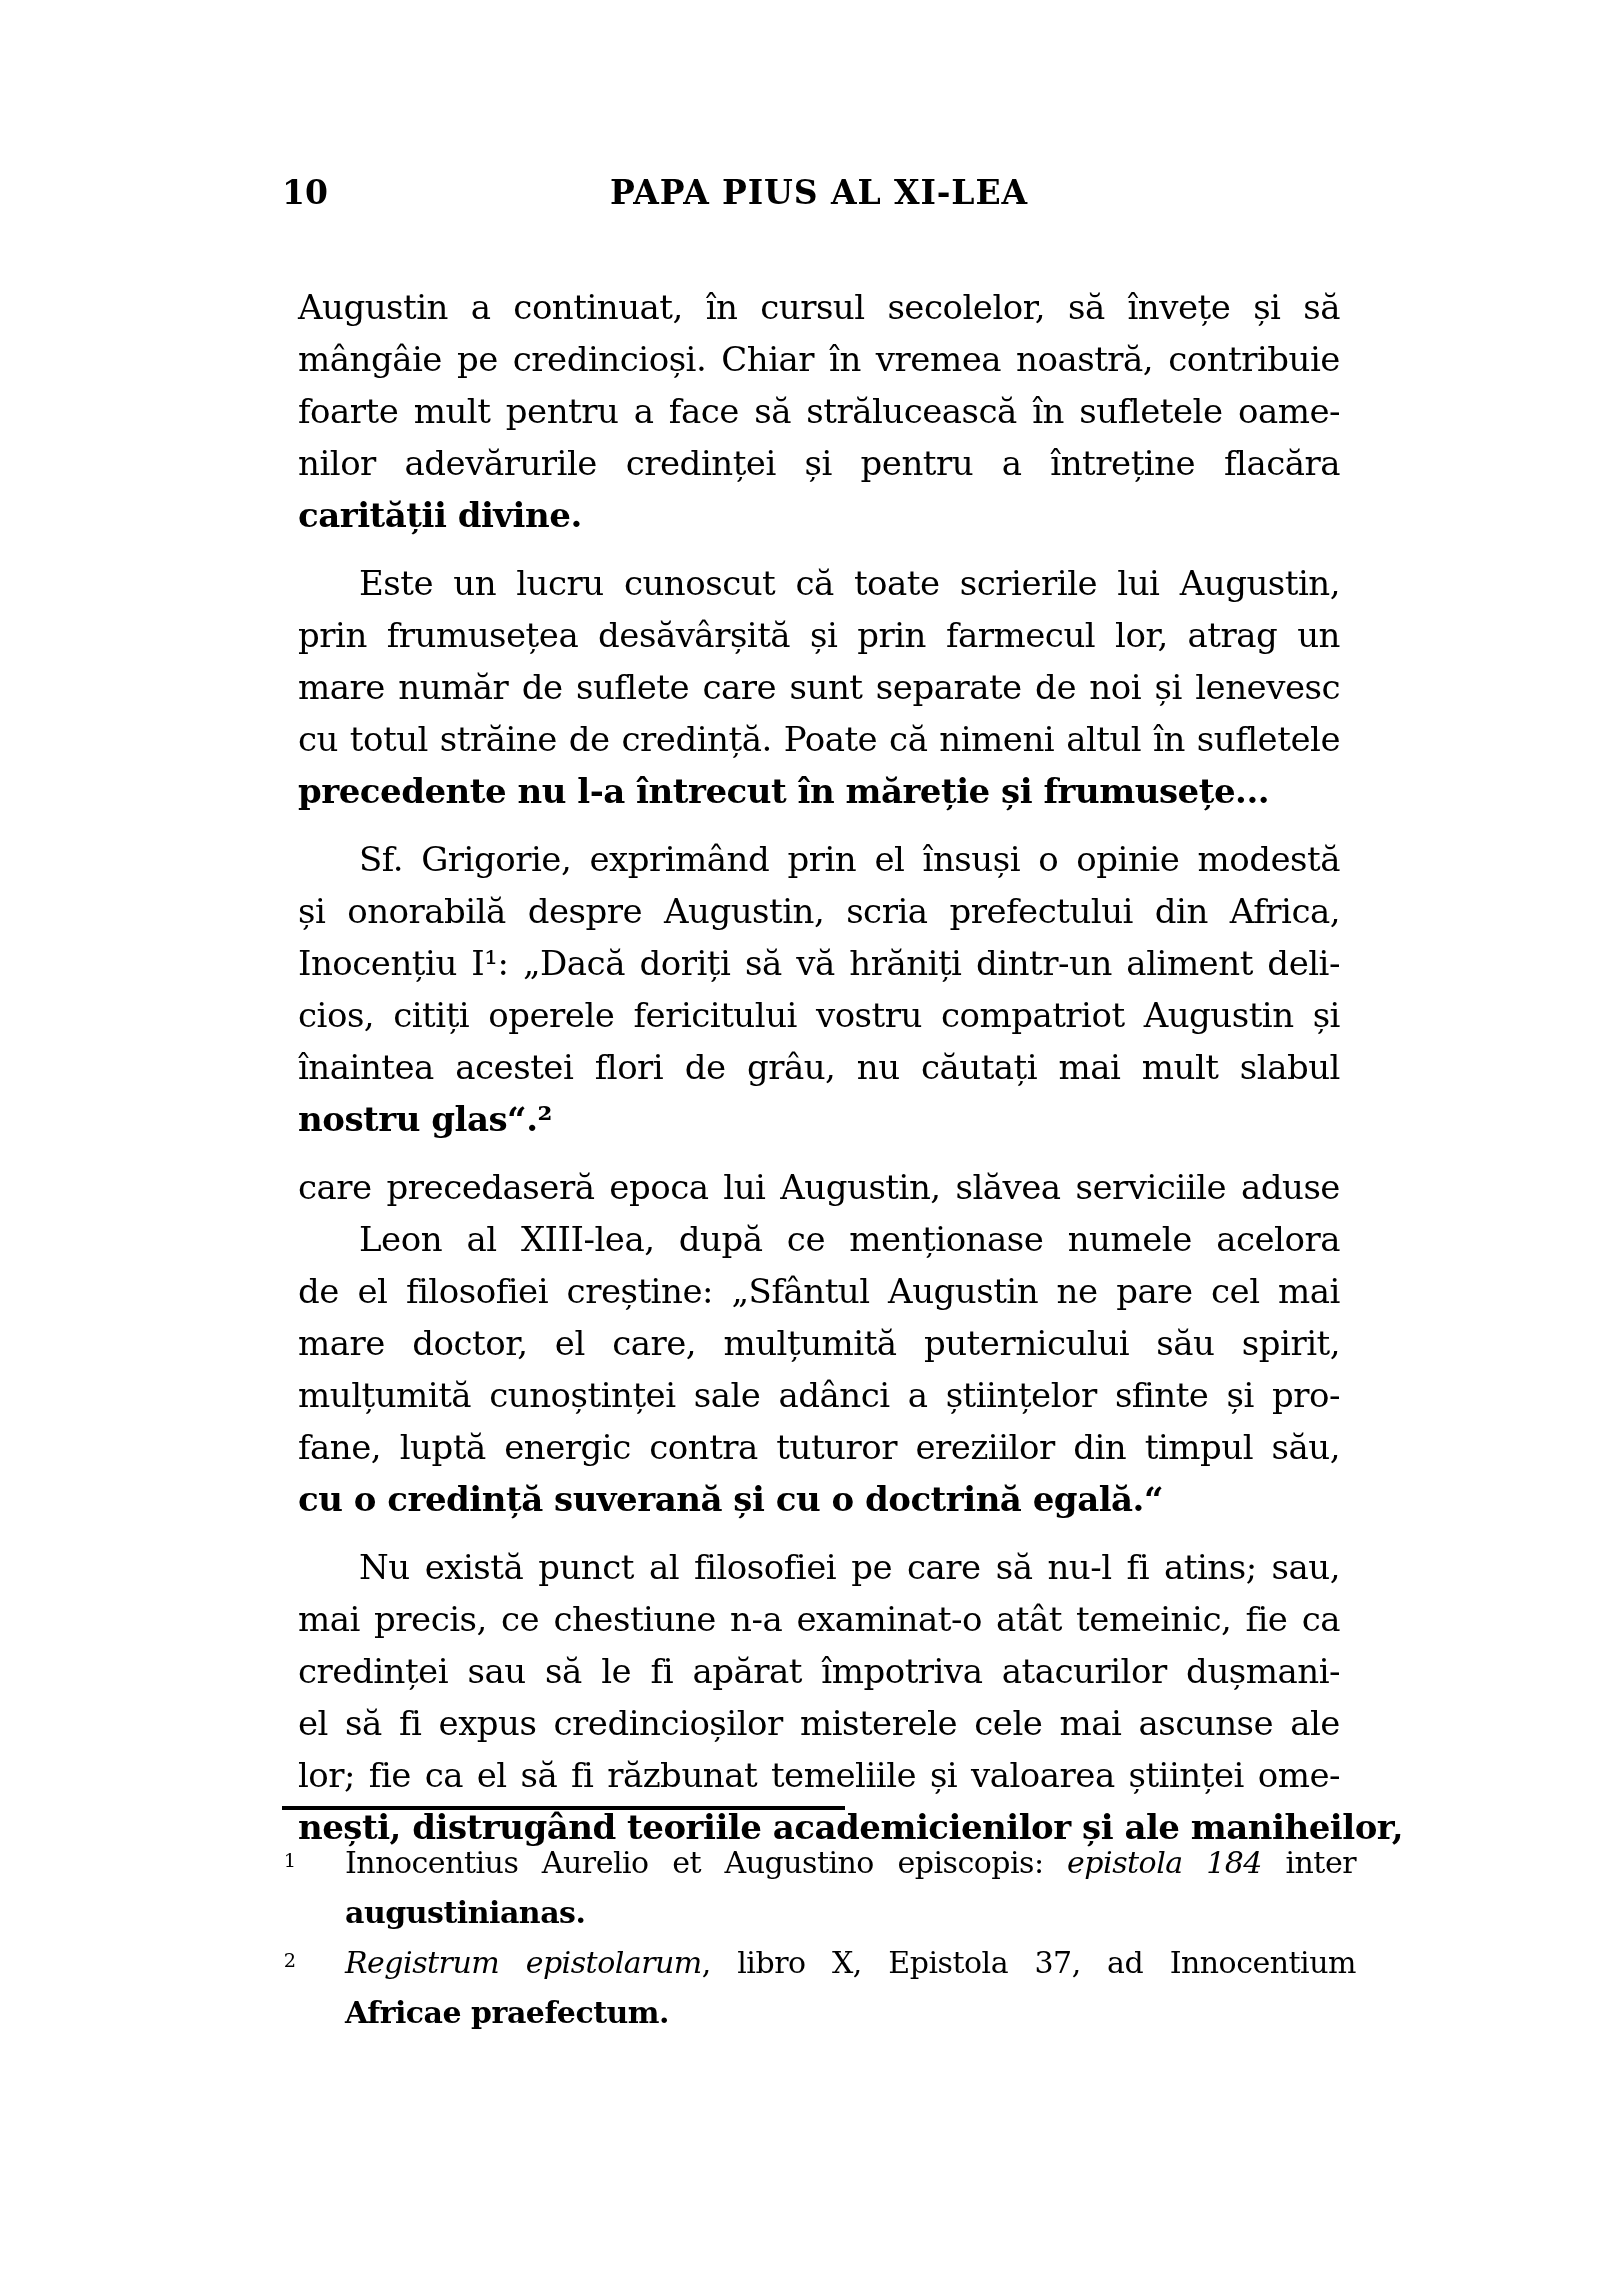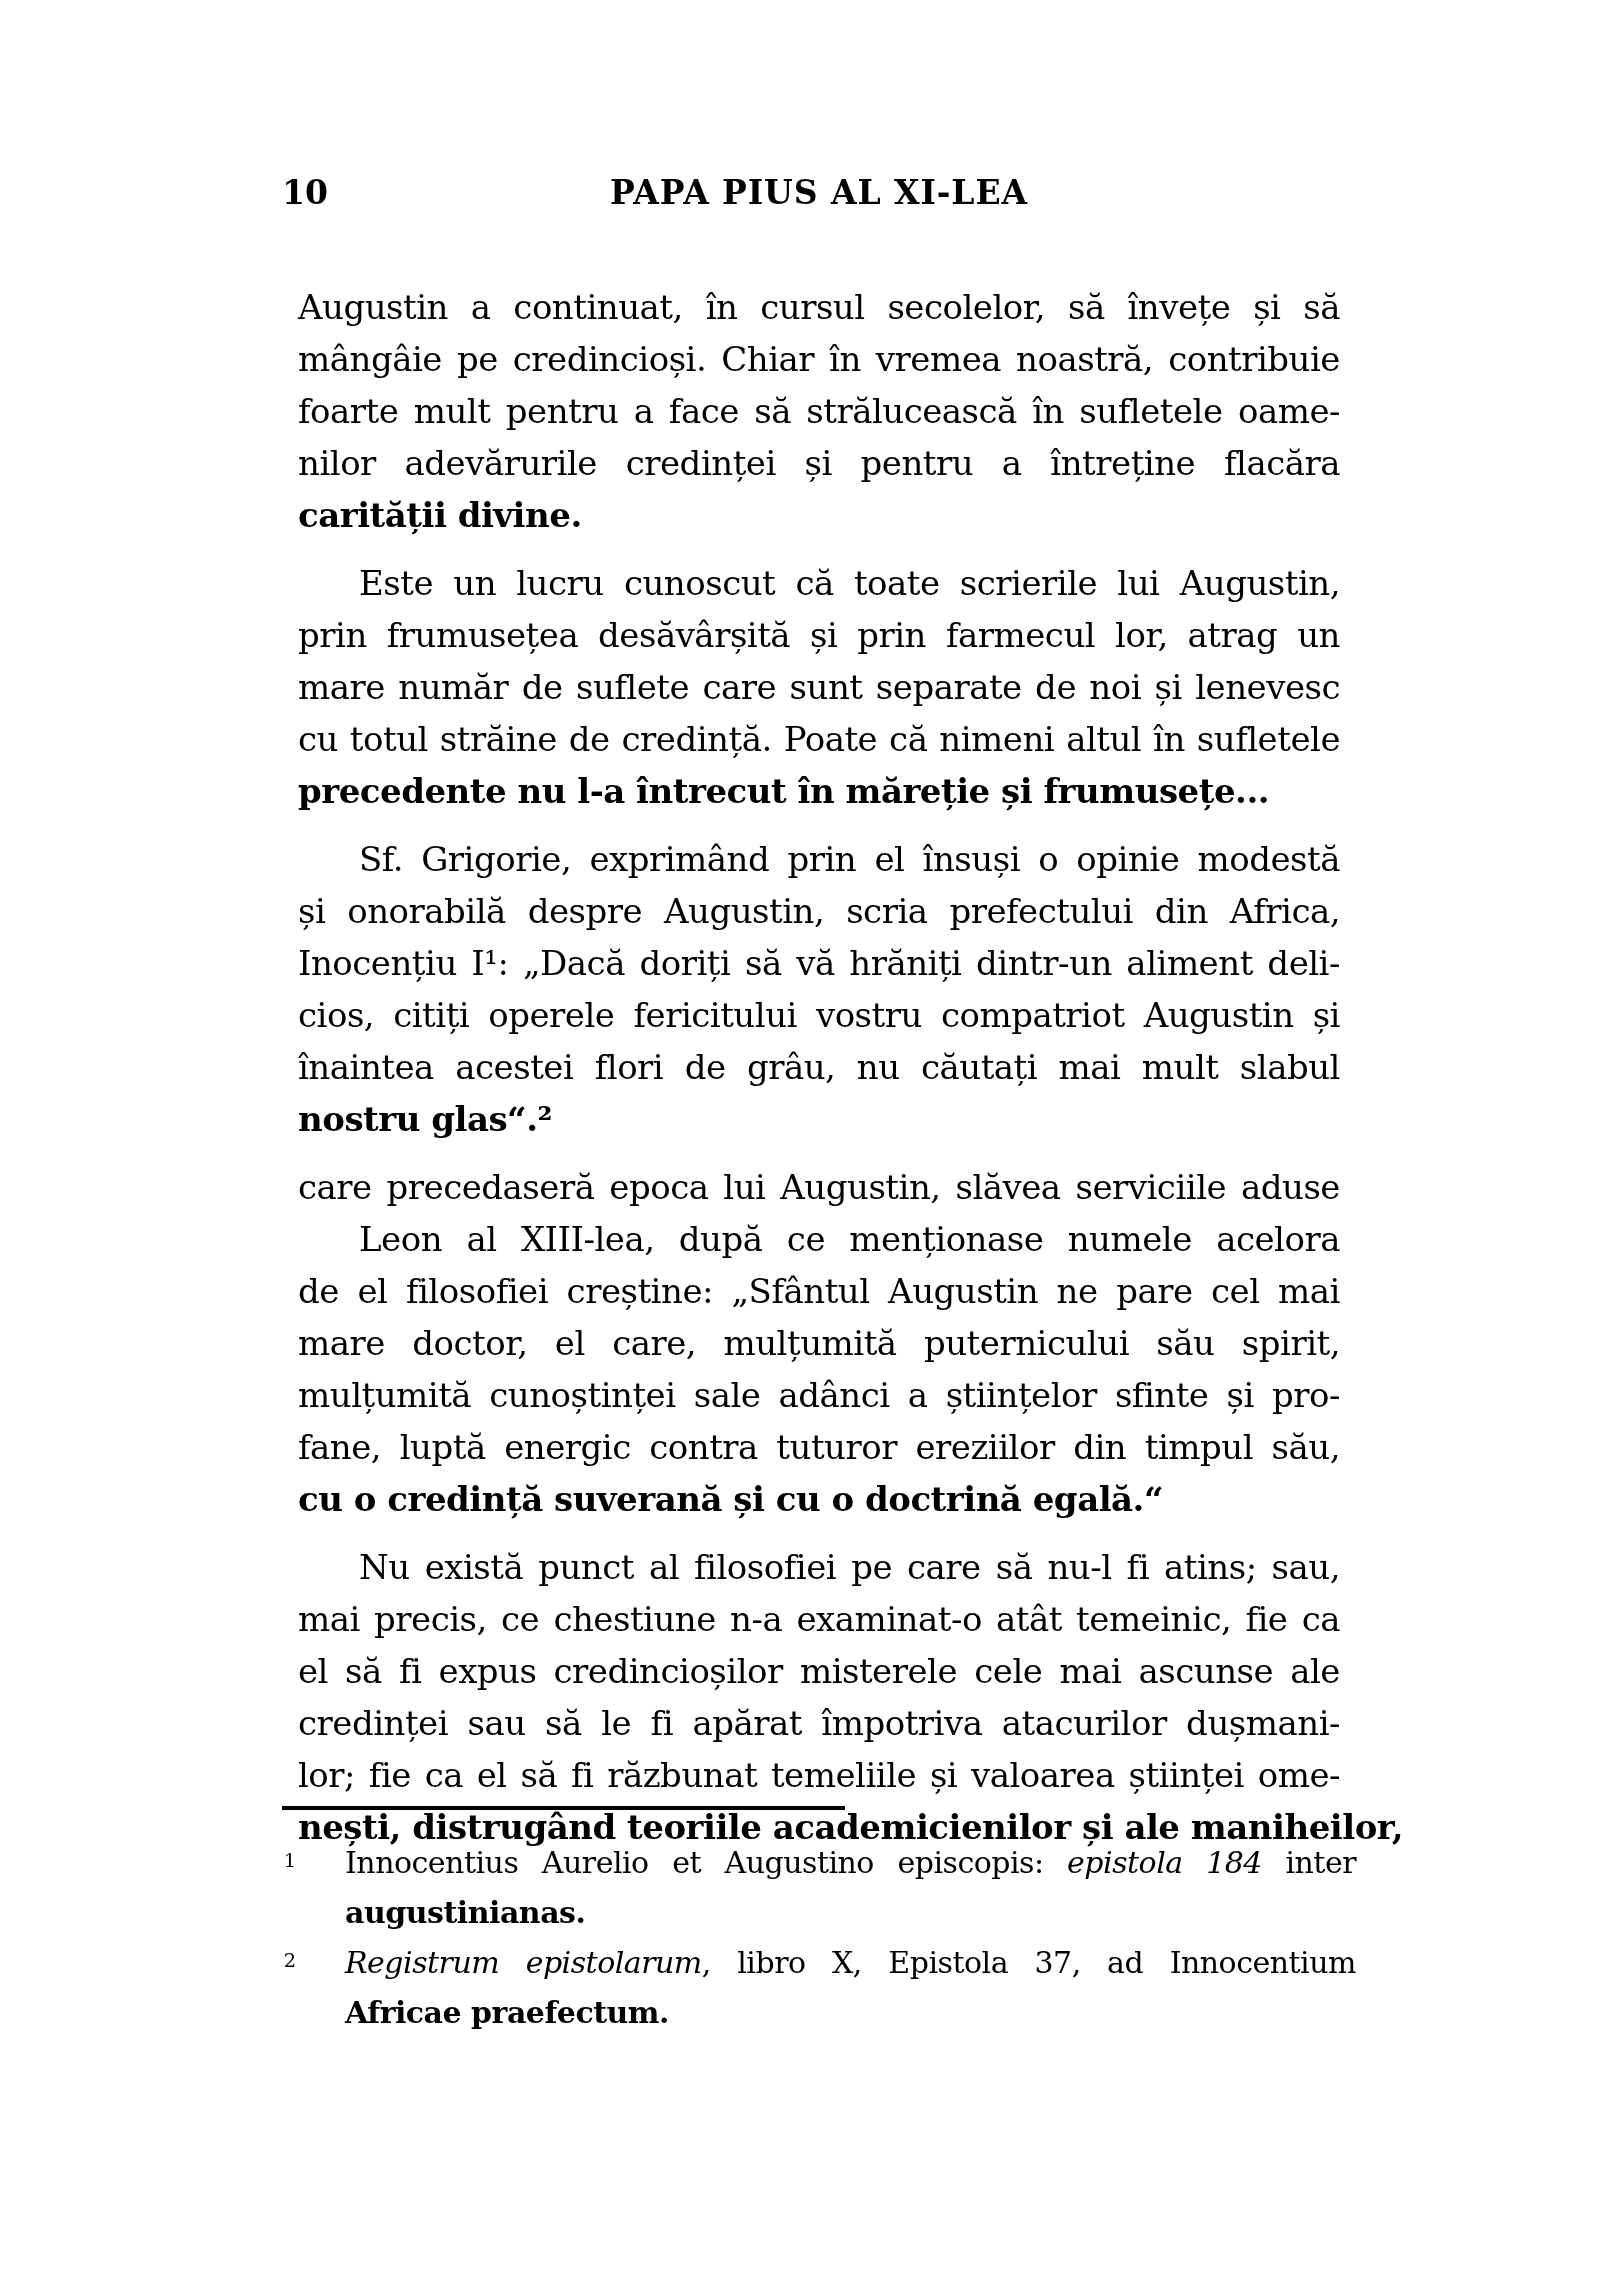--- a/index.html
+++ b/index.html
@@ -133,22 +133,22 @@
         <div class="line indent">Leon al XIII-lea, după ce menționase numele acelora</div>
         <div class="line">de el filosofiei creștine: „Sfântul Augustin ne pare cel mai</div>
         <div class="line">mare doctor, el care, mulțumită puternicului său spirit,</div>
         <div class="line">mulțumită cunoștinței sale adânci a științelor sfinte și pro-</div>
         <div class="line">fane, luptă energic contra tuturor ereziilor din timpul său,</div>
         <div class="line last">cu o credință suverană și cu o doctrină egală.“</div>
       </div>
       <div class="paragraph">
         <div class="line indent">Nu există punct al filosofiei pe care să nu-l fi atins; sau,</div>
         <div class="line">mai precis, ce chestiune n-a examinat-o atât temeinic, fie ca</div>
+        <div class="line">credinței sau să le fi apărat împotriva atacurilor dușmani-</div>
         <div class="line">el să fi expus credincioșilor misterele cele mai ascunse ale</div>
-        <div class="line">credinței sau să le fi apărat împotriva atacurilor dușmani-</div>
         <div class="line">lor; fie ca el să fi răzbunat temeliile și valoarea științei ome-</div>
         <div class="line last">nești, distrugând teoriile academicienilor și ale maniheilor,</div>
       </div>
     </div>
 
   <div class="footnote-rule"></div>
 
   <div class="footnotes">
       <div class="footnote">
         <span class="fn-marker">1</span>

